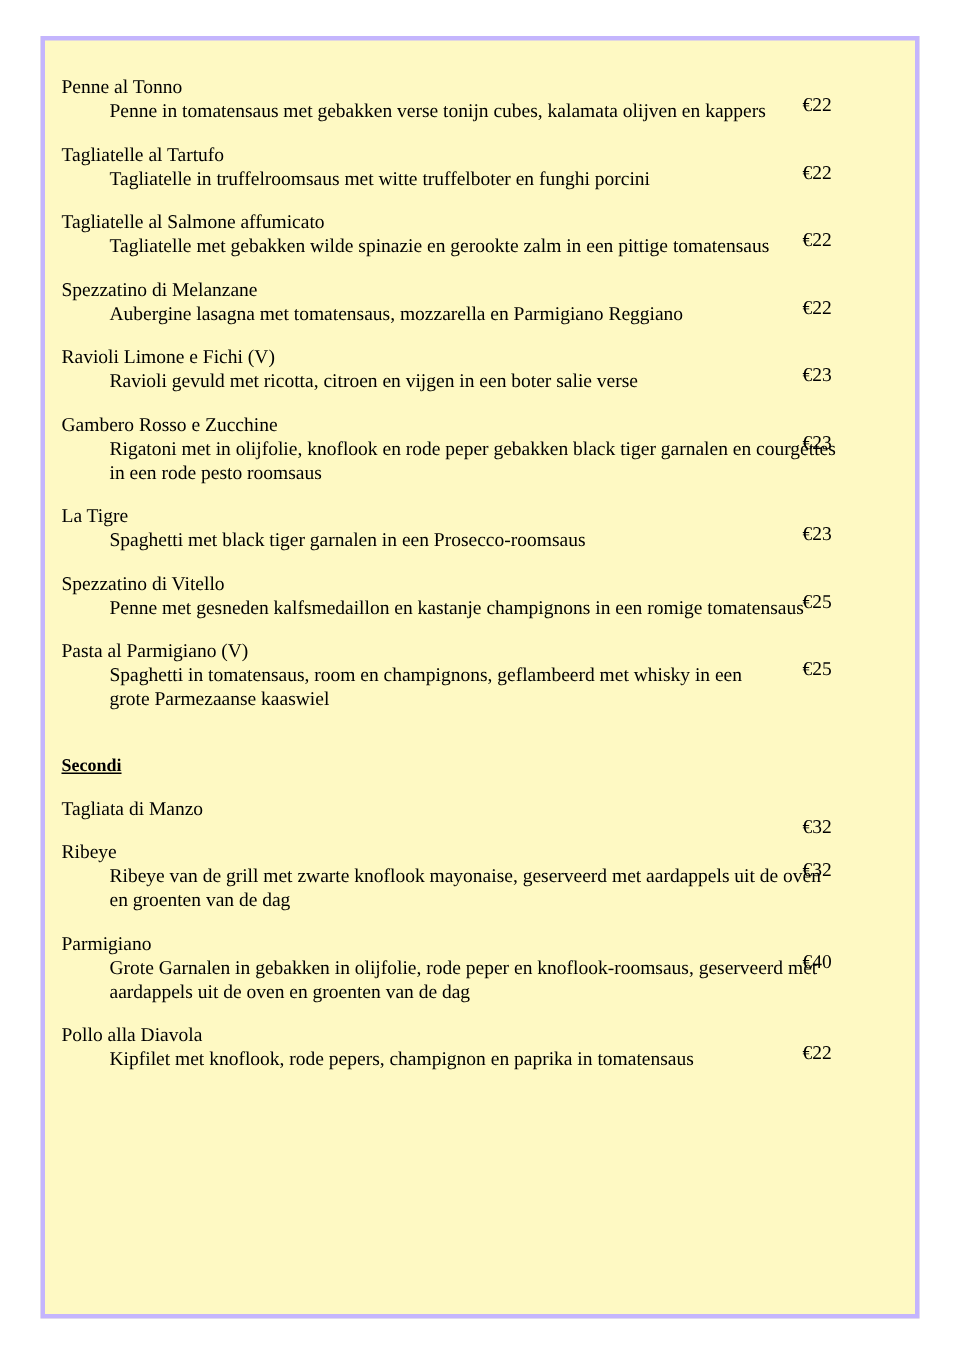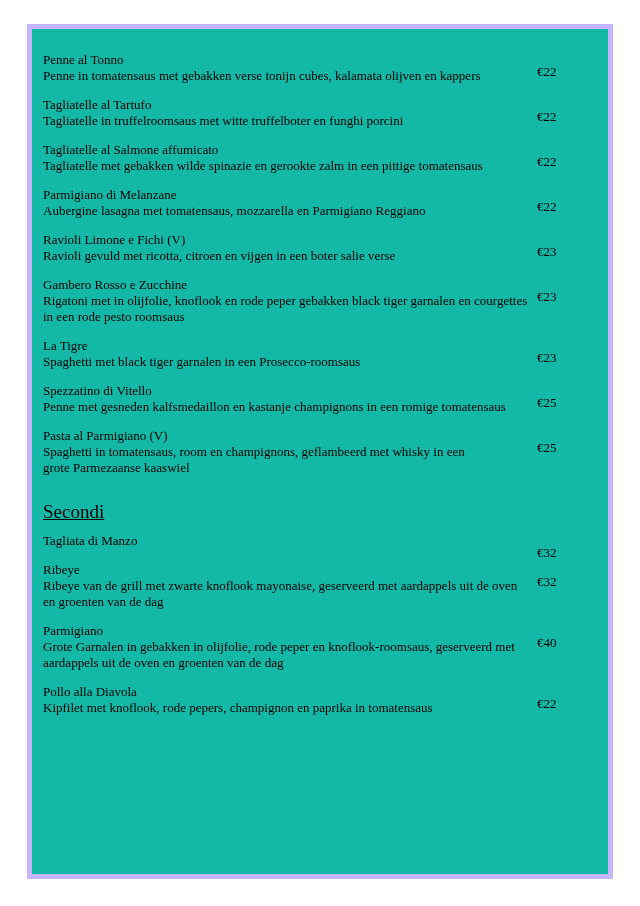--- a/index.html
+++ b/index.html
@@ -15,30 +15,30 @@
     color: #000000;
     overflow: hidden;
   }
   .page {
     position: absolute;
     left: 27px;
     top: 24px;
     width: 586px;
     height: 855px;
     box-sizing: border-box;
-    border: 5px solid #c4b5fd;
-    background: #14b8a6;
+    border: 3px solid #c4b5fd;
+    background: #fef9c3;
   }
   .content {
     padding: 23px 10px 0 11px;
   }
   .section-heading {
-    font-size: 19px;
+    font-size: 12px;
     line-height: 16px;
-    font-weight: 400;
+    font-weight: 700;
     text-decoration: underline;
     margin: 28px 0 13px 0;
   }
   .menu-item {
     position: relative;
     margin: 0 0 13px 0;
     font-size: 13px;
     line-height: 16px;
   }
   .item-name {
@@ -47,20 +47,21 @@
   }
   .item-price {
     position: absolute;
     left: 494px;
     top: 12px;
     white-space: nowrap;
   }
   .item-desc {
     white-space: pre-line;
     max-width: 503px;
+    margin-left: 32px;
   }
 </style>
 </head>
 <body>
 
 <div class="page">
   <div class="content" id="menu-content">
   <section class="menu-section">
 
     <div class="section-items">
@@ -76,21 +77,21 @@
     <div class="item-desc">Tagliatelle in truffelroomsaus met witte truffelboter en funghi porcini</div>
   </div>
 
   <div class="menu-item">
     <span class="item-name">Tagliatelle al Salmone affumicato</span>
     <span class="item-price">€22</span>
     <div class="item-desc">Tagliatelle met gebakken wilde spinazie en gerookte zalm in een pittige tomatensaus</div>
   </div>
 
   <div class="menu-item">
-    <span class="item-name">Parmigiano di Melanzane</span>
+    <span class="item-name">Spezzatino di Melanzane</span>
     <span class="item-price">€22</span>
     <div class="item-desc">Aubergine lasagna met tomatensaus, mozzarella en Parmigiano Reggiano</div>
   </div>
 
   <div class="menu-item">
     <span class="item-name">Ravioli Limone e Fichi (V)</span>
     <span class="item-price">€23</span>
     <div class="item-desc">Ravioli gevuld met ricotta, citroen en vijgen in een boter salie verse</div>
   </div>
 

